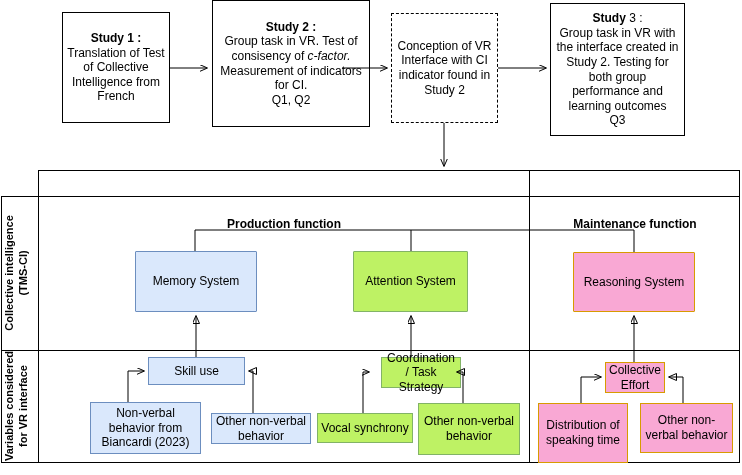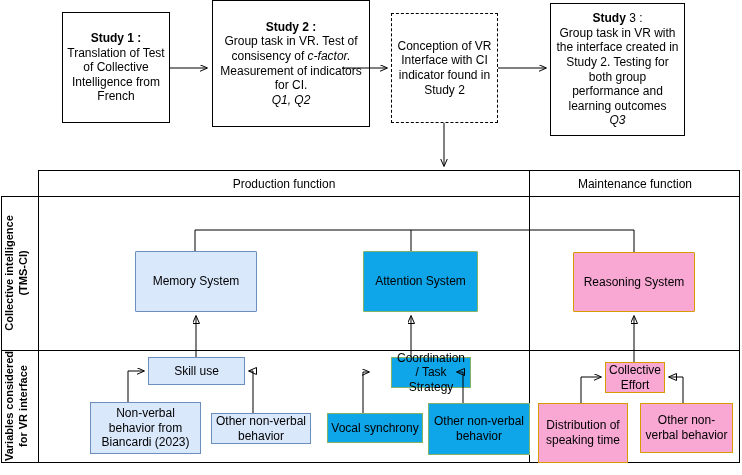--- a/index.html
+++ b/index.html
@@ -9,30 +9,30 @@
   }
   .box {
     position:absolute; box-sizing:border-box;
     display:flex; flex-direction:column; align-items:center; justify-content:center;
     text-align:center; font-size:12px; line-height:1.22;
     background:#fff; border:1px solid #000; padding:2px 3px;
   }
   .rounded { border-radius:1px; }
   .dashed  { border-style:dashed; }
   .blue    { background:#dae8fc; border-color:#6c8ebf; }
-  .green   { background:#0ea5e9; border-color:#82b366;margin-left:10px; }
+  .green   { background:#bef264; border-color:#82b366; }
   .orange  { background:#f9a8d4; border-color:#d79b00; }
   .bold    { font-weight:bold; }
   .italic  { font-style:italic; }
-  .questions { font-style:italic; }
+  .questions { }
   .line { position:absolute; background:#000; }
   .cell-header {
     position:absolute; box-sizing:border-box; display:flex;
     align-items:center; justify-content:center;
-    font-size:12px; font-weight:normal;
+    font-size:12px; font-weight:bold;margin-top:40px;
   }
   .rot-label {
     position:absolute; transform:rotate(-90deg); transform-origin:center;
     font-size:11px; font-weight:bold; line-height:1.25; text-align:center;
   }
   .rot-label span { display:block; }
   svg.connectors { position:absolute; left:0; top:0; pointer-events:none; }
   svg.connectors path { stroke:#000; stroke-width:1; fill:none; }
 </style>
 </head>

